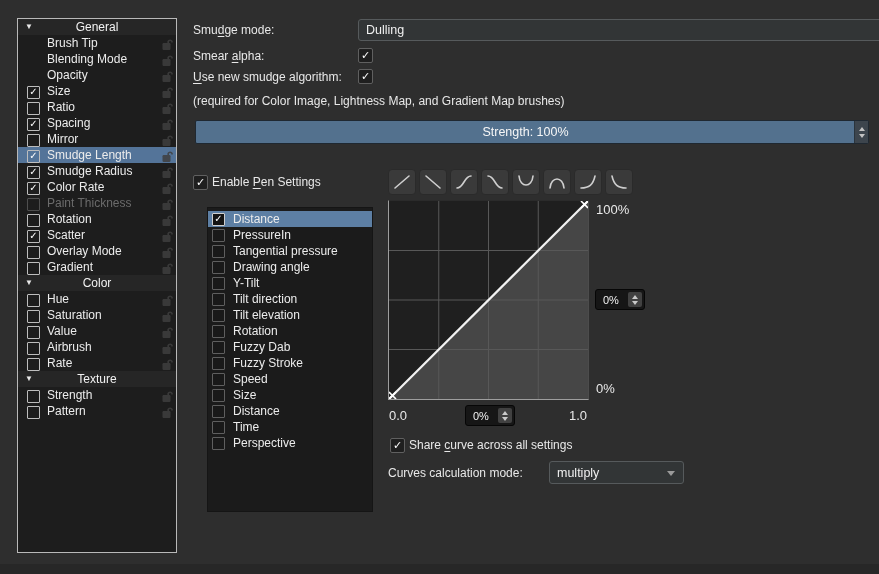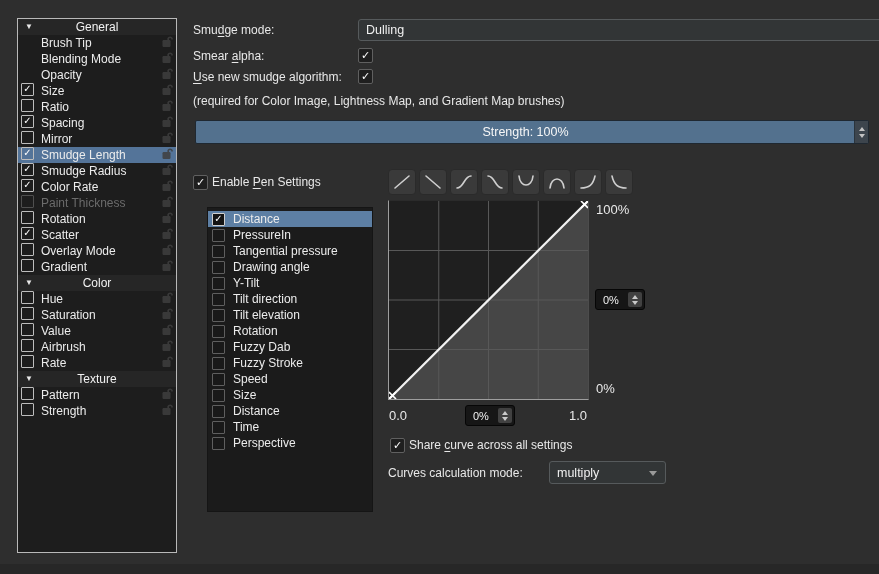--- a/index.html
+++ b/index.html
@@ -7,21 +7,21 @@
        font-family:"Liberation Sans",sans-serif;color:#e8e8e8;font-size:12px;}
   .abs{position:absolute;}
   .u{text-decoration:underline;text-underline-offset:2px;}
 
   
   #sidebar-list{left:17px;top:18px;width:158px;height:533px;background:#1d1d1d;
     border:1px solid #b9b9b9;overflow:hidden;}
   .s-header{position:relative;height:16px;line-height:16px;background:#262626;color:#f2f2f2;}
   .s-header .tri{position:absolute;left:7px;top:0;font-size:8px;color:#e8e8e8;}
   .s-header .hlbl{display:block;text-align:center;}
-  .s-row{position:relative;height:16px;line-height:16px;display:flex;align-items:flex-start;padding-left:3px;}
+  .s-row{position:relative;height:16px;line-height:16px;display:flex;align-items:flex-end;padding-left:9px;}
   .s-row .cb{flex:0 0 auto;width:11px;height:11px;border:1px solid #bdbdbd;border-radius:1px;
     margin-right:7px;font-size:10px;line-height:10px;text-align:center;color:#fff;visibility:hidden;}
   .s-row.has-box .cb{visibility:visible;}
   .s-row .cb .ck{visibility:hidden;}
   .s-row.checked .cb .ck{visibility:visible;}
   .s-row .lbl{flex:1 1 auto;white-space:nowrap;overflow:hidden;color:#ececec;}
   .s-row .lock{flex:0 0 auto;width:13px;height:13px;margin-right:3px;opacity:.85;}
   .s-row.selected{background:#547499;}
   .s-row.disabled .lbl{color:#6b6b6b;}
   .s-row.disabled .cb{border-color:#4f4f4f;}
@@ -291,31 +291,31 @@
           <rect x="2.5" y="5" width="8" height="7" rx="1.2" fill="#3f3f3f"></rect>
         </svg>
       </span>
     </div>
       <div class="s-header">
       <span class="tri">▼</span>
       <span class="hlbl">Texture</span>
     </div>
       <div class="s-row has-box">
       <span class="cb"><span class="ck">✓</span></span>
+      <span class="lbl">Strength</span>
+      <span class="lock">
+        <svg width="13" height="13" viewBox="0 0 13 13">
+          <path d="M8.2 5 L8.2 3.4 A2.1 2.1 0 0 1 12 3.4 L12 4.6" fill="none" stroke="#3f3f3f" stroke-width="1.6"></path>
+          <rect x="2.5" y="5" width="8" height="7" rx="1.2" fill="#3f3f3f"></rect>
+        </svg>
+      </span>
+    </div>
+      <div class="s-row has-box">
+      <span class="cb"><span class="ck">✓</span></span>
       <span class="lbl">Pattern</span>
-      <span class="lock">
-        <svg width="13" height="13" viewBox="0 0 13 13">
-          <path d="M8.2 5 L8.2 3.4 A2.1 2.1 0 0 1 12 3.4 L12 4.6" fill="none" stroke="#3f3f3f" stroke-width="1.6"></path>
-          <rect x="2.5" y="5" width="8" height="7" rx="1.2" fill="#3f3f3f"></rect>
-        </svg>
-      </span>
-    </div>
-      <div class="s-row has-box">
-      <span class="cb"><span class="ck">✓</span></span>
-      <span class="lbl">Strength</span>
       <span class="lock">
         <svg width="13" height="13" viewBox="0 0 13 13">
           <path d="M8.2 5 L8.2 3.4 A2.1 2.1 0 0 1 12 3.4 L12 4.6" fill="none" stroke="#3f3f3f" stroke-width="1.6"></path>
           <rect x="2.5" y="5" width="8" height="7" rx="1.2" fill="#3f3f3f"></rect>
         </svg>
       </span>
     </div>
     </div>
 
   <div class="abs field-label" style="left:193px;top:23px;"><span>Smu</span><span class="u">d</span><span>ge mode:</span></div>
@@ -488,19 +488,19 @@
         <span class="tri-up"></span>
         <span class="tri-dn"></span>
       </span>
   </div>
   <div class="abs axis-label" style="left:569px;top:408px;">1.0</div>
 
   <div class="abs cbx" style="left:390px;top:438px;">✓</div>
   <div class="abs field-label" style="left:409px;top:438px;"><span>Share </span><span class="u">c</span><span>urve across all settings</span></div>
 
   <div class="abs field-label" style="left:388px;top:466px;">Curves calculation mode:</div>
-  <div class="abs combo" style="left:549px;top:461px;width:117px;height:23px;">
+  <div class="abs combo" style="left:549px;top:461px;width:135px;height:23px;">
     <span>multiply</span>
     <span class="arrow"></span>
   </div>
 
   <div class="abs" id="bottom-band"></div>
 </div>
 
 </body></html>

